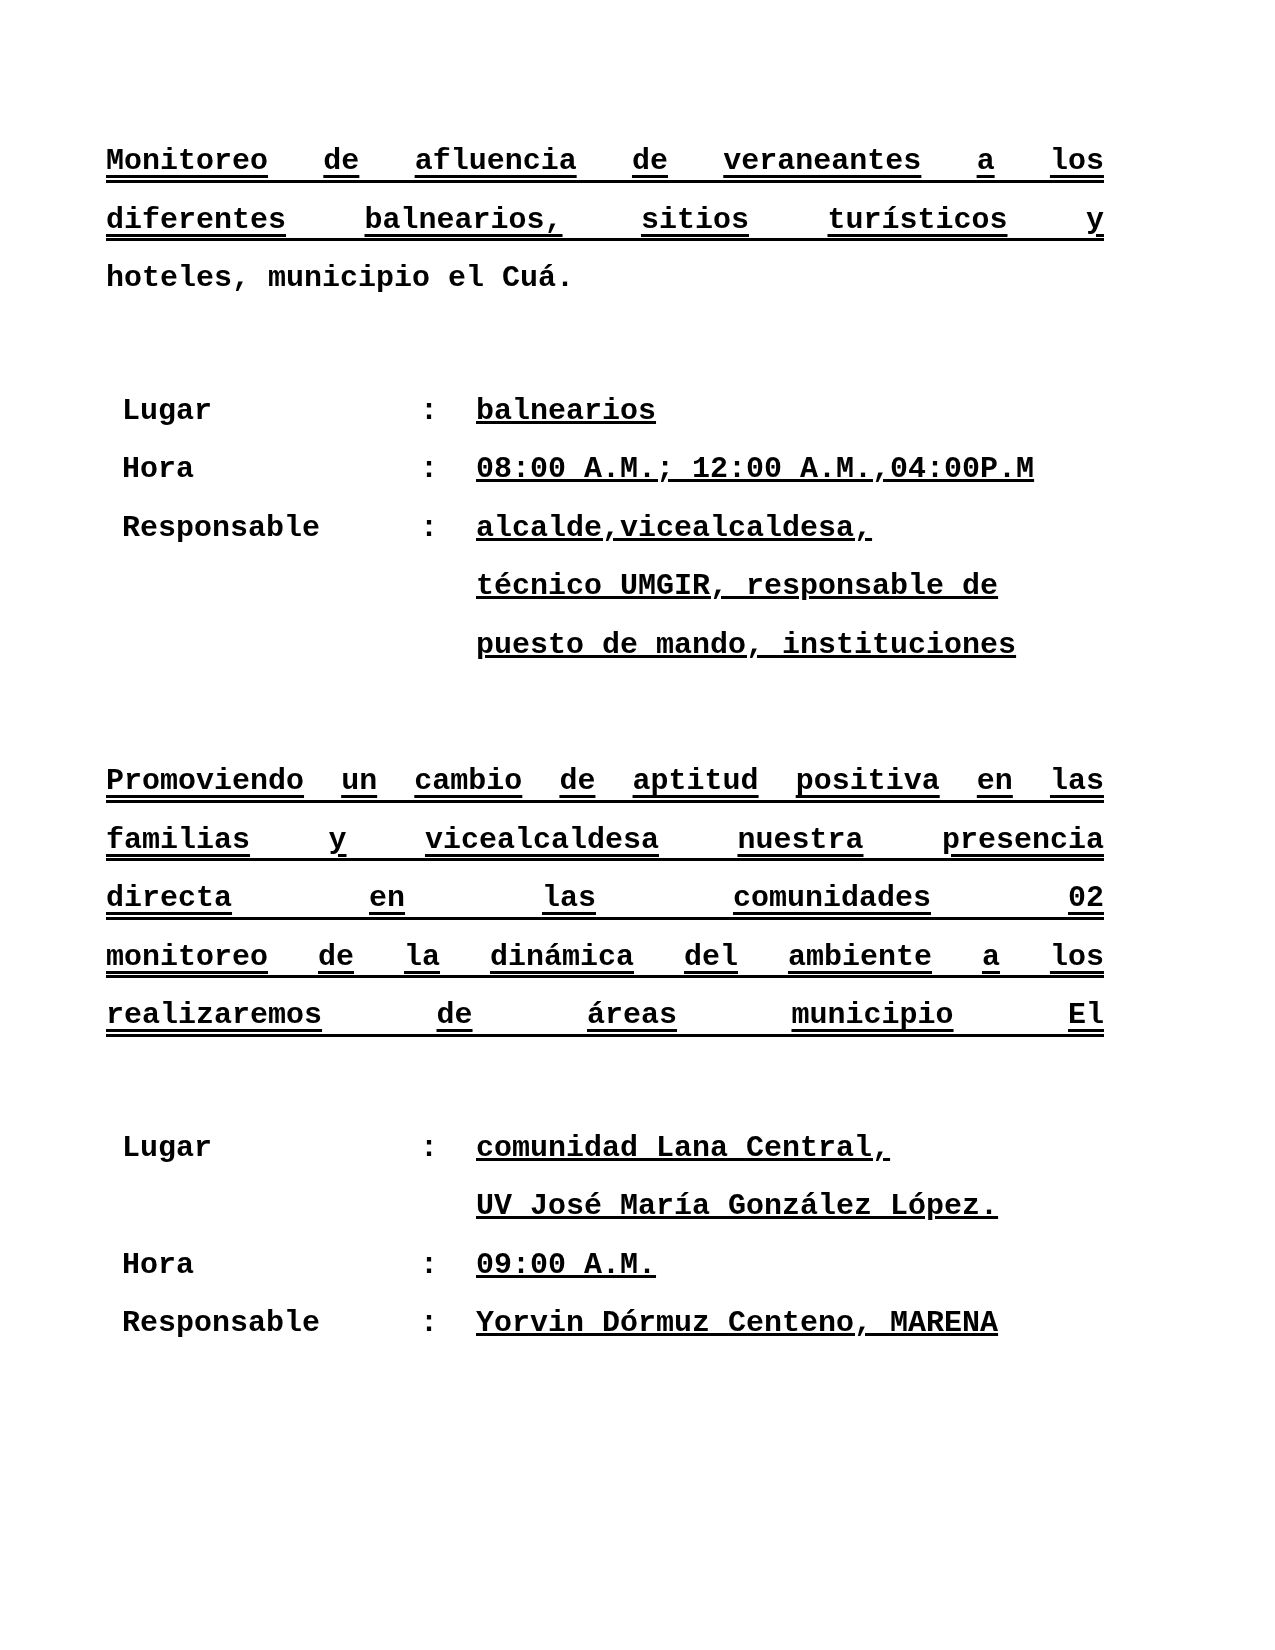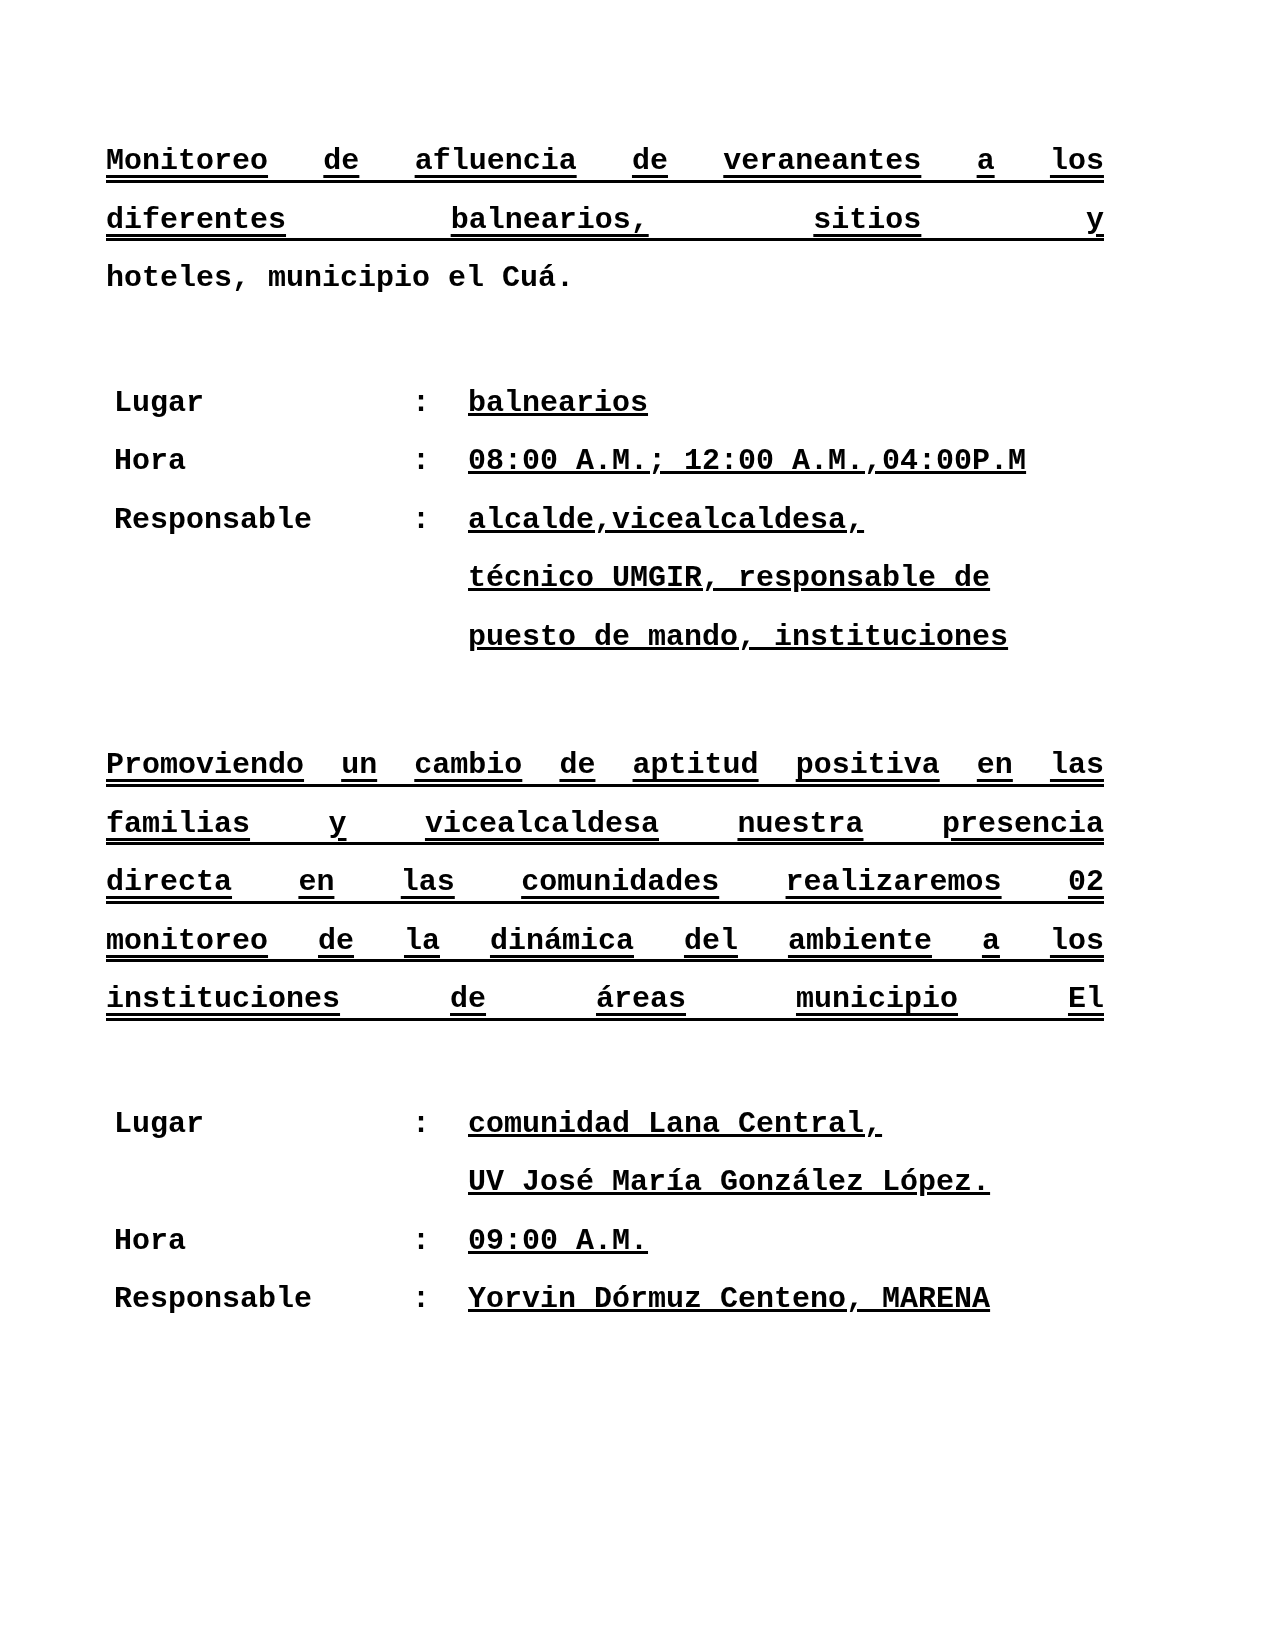--- a/index.html
+++ b/index.html
@@ -59,21 +59,21 @@
   .heading .ln.just {
     background-image: linear-gradient(#000, #000);
     background-repeat: no-repeat;
     background-size: 100% 3px;
     background-position: left calc(100% - 8px);
   }
   .heading .ln.just > span { text-decoration: none; }
 
   
   .block {
-    margin: 8px;
+    margin: 16px;
   }
   .row {
     display: flex;
     font-weight: bold;
     font-size: 30px;
     line-height: 58.5px;
     white-space: pre;
   }
   .row .label {
     width: 298px;
@@ -100,38 +100,38 @@
   
   .thin { font-weight: normal; }
 </style>
 </head>
 <body>
 
 <div id="page">
   <div id="content">
       <div class="heading">
         <div class="ln just"><span>Monitoreo</span><span>de</span><span>afluencia</span><span>de</span><span>veraneantes</span><span>a</span><span>los</span></div>
-        <div class="ln just"><span>diferentes</span><span>balnearios,</span><span>sitios</span><span>y</span></div>
+        <div class="ln just"><span>diferentes</span><span>balnearios,</span><span>sitios</span><span>turísticos</span><span>y</span></div>
         <div class="ln" style="text-decoration: none;"><span class="plain">hoteles, municipio el Cuá.</span></div>
       </div>
       <div class="gap-md"></div>
       <div class="block">
         <div class="row"><span class="label">Lugar</span><span class="colon">:</span><span class="value">balnearios</span></div>
         <div class="row"><span class="label">Hora</span><span class="colon">:</span><span class="value">08:00 A.M.; 12:00 A.M.,04:00P.M</span></div>
         <div class="row"><span class="label">Responsable</span><span class="colon">:</span><span class="value">alcalde,vicealcaldesa,</span></div>
         <div class="row cont"><span class="label">Responsable</span><span class="colon">:</span><span class="value">técnico UMGIR, responsable de</span></div>
         <div class="row cont"><span class="label">Responsable</span><span class="colon">:</span><span class="value">puesto de mando, instituciones</span></div>
       </div>
       <div class="gap-lg"></div>
       <div class="heading">
         <div class="ln just"><span>Promoviendo</span><span>un</span><span>cambio</span><span>de</span><span>aptitud</span><span>positiva</span><span>en</span><span>las</span></div>
         <div class="ln just"><span>familias</span><span>y</span><span>vicealcaldesa</span><span>nuestra</span><span>presencia</span></div>
-        <div class="ln just"><span>directa</span><span>en</span><span>las</span><span>comunidades</span><span>realizaremos</span><span>02</span></div>
+        <div class="ln just"><span>directa</span><span>en</span><span>las</span><span>comunidades</span><span>02</span></div>
         <div class="ln just"><span>monitoreo</span><span>de</span><span>la</span><span>dinámica</span><span>del</span><span>ambiente</span><span>a</span><span>los</span></div>
-        <div class="ln just"><span>instituciones</span><span>de</span><span>áreas</span><span>municipio</span><span>El</span></div>
+        <div class="ln just"><span>realizaremos</span><span>de</span><span>áreas</span><span>municipio</span><span>El</span></div>
       </div>
       <div class="gap-md"></div>
       <div class="block">
         <div class="row"><span class="label">Lugar</span><span class="colon">:</span><span class="value">comunidad Lana Central,</span></div>
         <div class="row cont"><span class="label">Lugar</span><span class="colon">:</span><span class="value">UV José María González López.</span></div>
         <div class="row"><span class="label">Hora</span><span class="colon">:</span><span class="value">09:00 A.M.</span></div>
         <div class="row"><span class="label">Responsable</span><span class="colon">:</span><span class="value">Yorvin Dórmuz Centeno, MARENA</span></div>
       </div>
     </div>
 </div>

